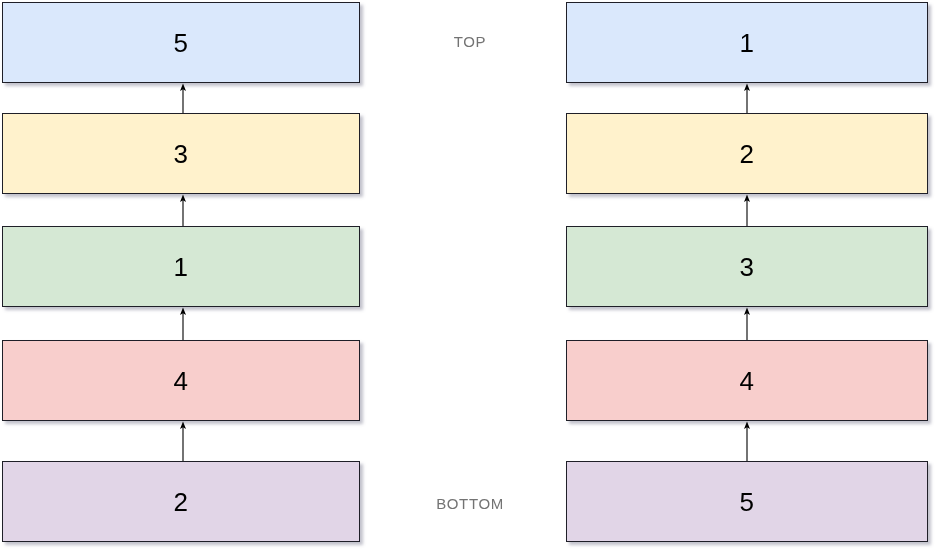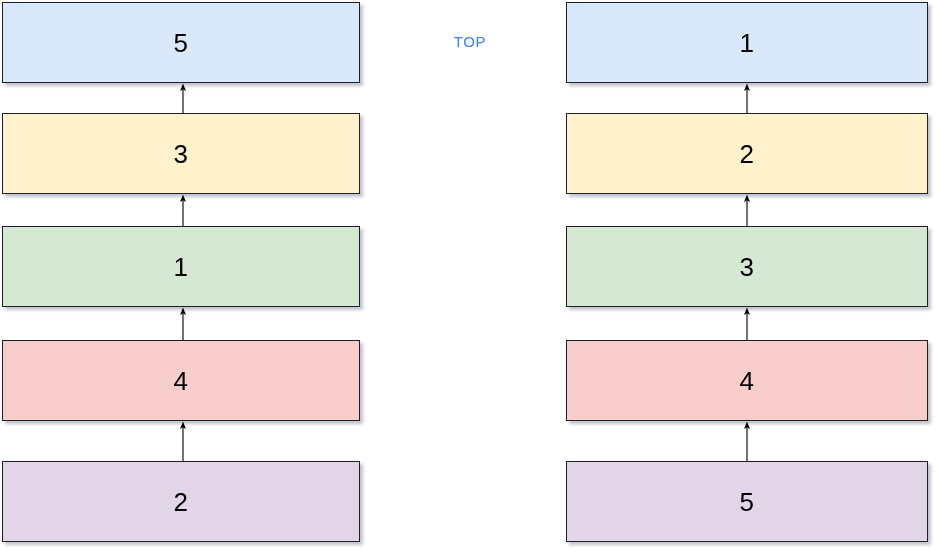--- a/index.html
+++ b/index.html
@@ -76,21 +76,21 @@
   .arrow-gap-1 { top: 194px; height: 32px; }
   .arrow-gap-2 { top: 307px; height: 33px; }
   .arrow-gap-3 { top: 421px; height: 40px; }
 
   
   .center-label {
     position: absolute;
     text-align: center;
     font-size: 15px;
     letter-spacing: 0.6px;
-    color: #3b82f6;
+    color: #737373;
     white-space: nowrap;
     left: 380px;
     width: 180px;
   }
   .label-top    { top: 33px;  }
   .label-bottom { top: 495px; }
 </style>
 </head>
 <body>
 
@@ -193,14 +193,15 @@
     <div class="arrow arrow-right arrow-gap-3">
       <svg width="14" height="40" viewBox="0 0 14 40">
         <line x1="7" y1="40" x2="7" y2="5" stroke="#000000" stroke-width="1.1"></line>
         <path d="M7 0.5 L10 8 L7 6.2 L4 8 Z" fill="#000000"></path>
       </svg>
     </div>
   </div>
 
   <div class="center-label label-top">TOP</div>
 
+  <div class="center-label label-bottom">BOTTOM</div>
 
 </div>
 
 </body></html>

